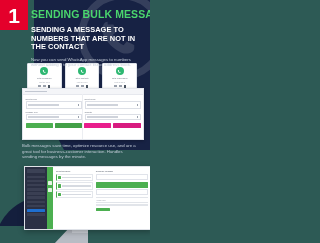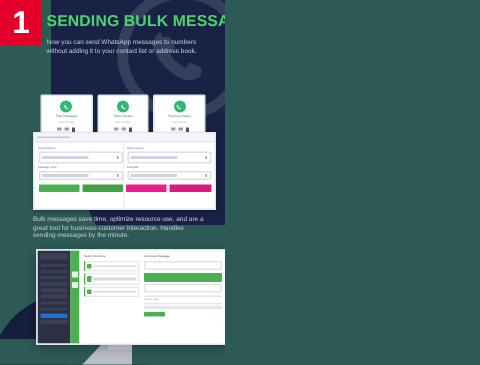--- a/index.html
+++ b/index.html
@@ -187,20 +187,21 @@
       <path d="M22 22c-1 0-2 .5-2.6 1.6-1.2 2-1.6 4.6-.3 7.6 2.2 5.2 7 10 12.2 12.2 3 1.3 5.6.9 7.6-.3 1.1-.6 1.6-1.6 1.6-2.6v-2.2l-5.2-2.4-2.2 2.6c-3.2-1.6-5.8-4.2-7.4-7.4l2.6-2.2L26 24h-4z" fill="#ffffff"></path>
     </svg>
   </div>
 
   <div class="num-badge">
     <span>1</span>
   </div>
 
   <div class="heads">
     <div class="h-green">SENDING BULK MESSAGES</div>
+    <div class="h-white">SENDING A MESSAGE TO NUMBERS THAT ARE NOT IN THE CONTACT</div>
     <div class="p-body">Now you can send WhatsApp messages to numbers without adding it to your contact list or address book.</div>
   </div>
 
   <div class="card-row">
 
     <div class="mini-card">
       <div class="mc-icon">
         <svg viewBox="0 0 24 24" xmlns="http://www.w3.org/2000/svg">
           <path d="M6 5c-.6 0-1.1.3-1.4.9-.7 1.2-.9 2.7-.2 4.4 1.3 3.1 4.2 6 7.3 7.3 1.7.7 3.2.5 4.4-.2.6-.3.9-.8.9-1.4v-1.3l-3.1-1.4-1.3 1.5c-1.9-1-3.5-2.5-4.4-4.4l1.5-1.3L8.3 5H6z" fill="#fff"></path>
         </svg>

